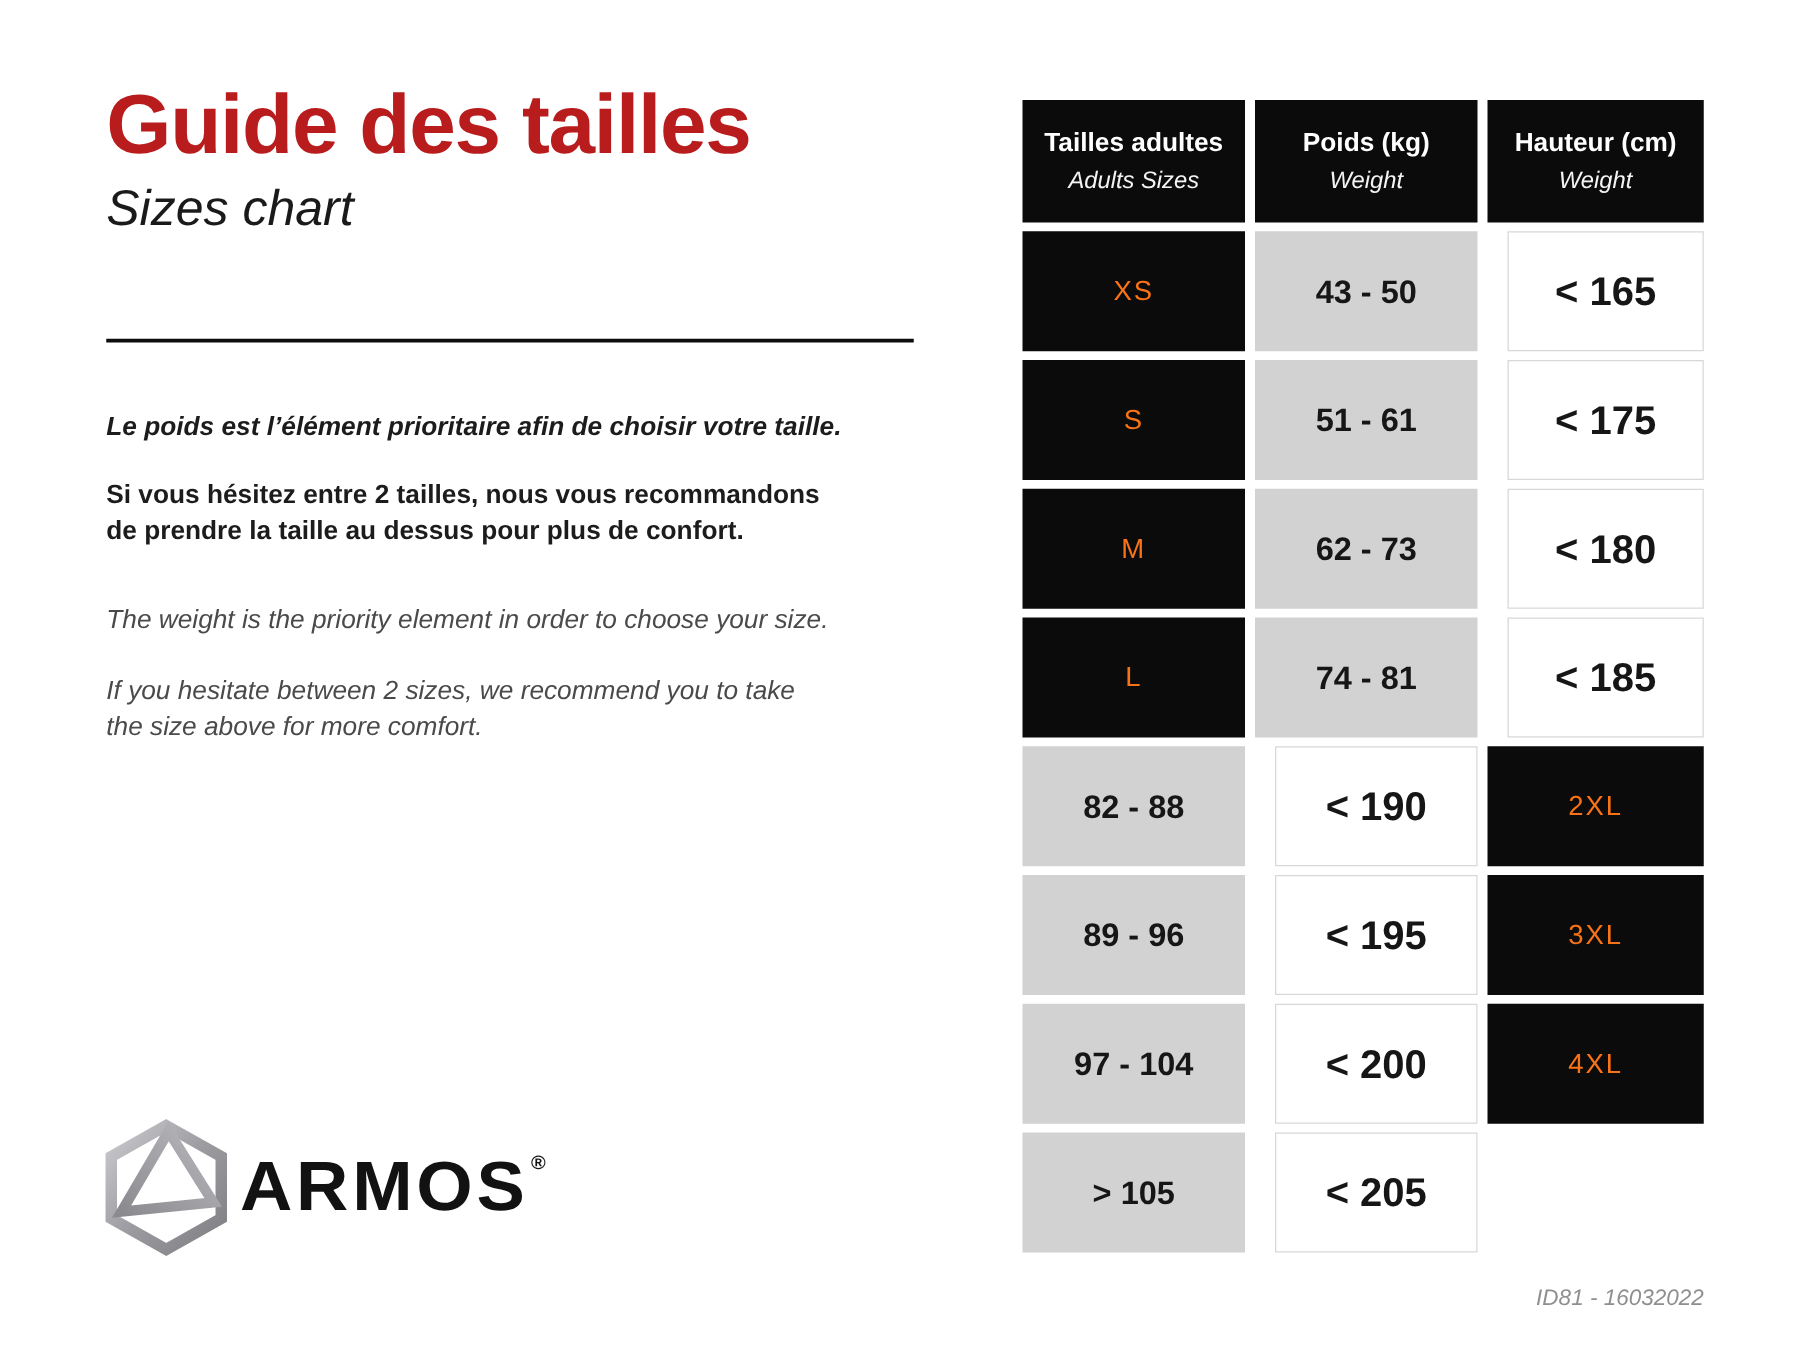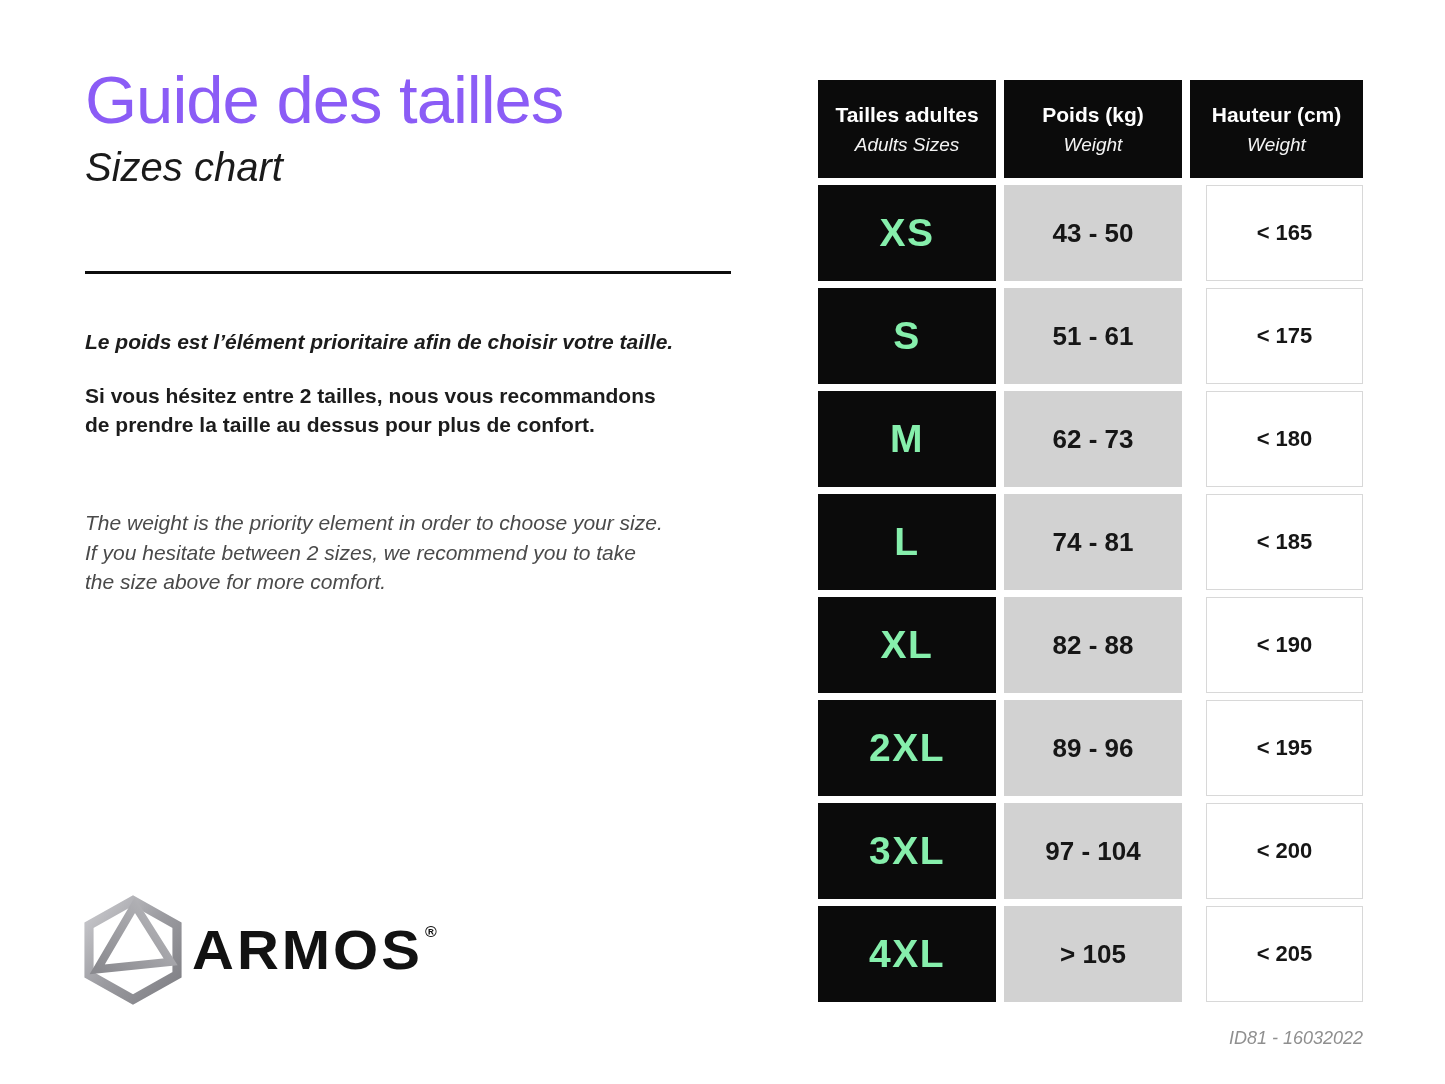--- a/index.html
+++ b/index.html
@@ -9,65 +9,65 @@
     width:1445px; height:1084px;
     background:#ffffff;
     overflow:hidden;
     font-family:"Liberation Sans", sans-serif;
     color:#111111;
   }
 
   
   .title-block { position:absolute; left:85px; top:62px; }
   .title-fr {
-    font-size:67px; font-weight:400; letter-spacing:-1px;
-    line-height:1.12; color:#8b5cf6; white-space:nowrap;
+    font-size:67px; font-weight:700; letter-spacing:-1px;
+    line-height:1.12; color:#b91c1c; white-space:nowrap;
   }
   .title-en {
     font-size:40px; font-weight:400; font-style:italic;
     line-height:1.1; color:#1a1a1a; margin-top:8px; white-space:nowrap;
   }
   .divider {
     position:absolute; left:85px; top:271px;
     width:646px; height:3px; background:#0d0d0d;
   }
   .para { position:absolute; left:85px; white-space:pre-line; }
   .para-fr { font-weight:bold; font-size:21px; line-height:29px; color:#1c1c1c; }
   .para-en { font-style:italic; font-size:21px; line-height:29px; color:var(--muted_text,#4a4a4a); }
   .p1 { top:327px;font-style:italic; }
   .p2 { top:381px; }
-  .p3 { top:481px;margin-top:27px; }
+  .p3 { top:481px; }
   .p4 { top:538px; }
 
   
   .size-table {
     position:absolute; left:818px; top:80px; width:545px;
     display:grid;
     grid-template-columns:178px 178px 173px;
     grid-template-rows:98px;
     grid-auto-rows:96px;
     gap:7px 8px;
   }
   .cell { display:flex; align-items:center; justify-content:center; text-align:left; }
   .cell.header {
     background:var(--black,#0b0b0b); color:#ffffff; flex-direction:column;
   }
   .hdr-fr { font-weight:bold; font-size:21px; line-height:1.2; }
   .hdr-en { font-style:italic; font-weight:400; font-size:19px; margin-top:7px; color:#f4f4f4; }
   .cell.size {
-    background:var(--black,#0b0b0b); color:#86efac;
-    font-weight:bold; font-size:39px; letter-spacing:1.5px;
+    background:var(--black,#0b0b0b); color:#f97316;
+    font-weight:normal; font-size:22px; letter-spacing:1.5px;
   }
   .cell.weight {
     background:var(--gray_cell,#d2d2d2); color:#161616;
     font-weight:bold; font-size:26px;
   }
   .cell.height {
     background:#ffffff; border:1px solid var(--border,#d8d8d8); color:#161616;
-    font-weight:bold; font-size:22px;margin-left:16px;
+    font-weight:bold; font-size:32px;margin-left:16px;
   }
 
   
   .brand { position:absolute; left:78px; top:894px; display:flex; align-items:center; gap:4px; }
   .brand svg { display:block; }
   .wordmark {
     font-size:58px; font-weight:800; letter-spacing:3px;
     color:#121212; line-height:1; transform:scaleY(0.96);
     display:flex; align-items:flex-start;
   }
@@ -114,21 +114,20 @@
     <div class="cell height">&lt; 165</div>
     <div class="cell size">S</div>
     <div class="cell weight">51 - 61</div>
     <div class="cell height">&lt; 175</div>
     <div class="cell size">M</div>
     <div class="cell weight">62 - 73</div>
     <div class="cell height">&lt; 180</div>
     <div class="cell size">L</div>
     <div class="cell weight">74 - 81</div>
     <div class="cell height">&lt; 185</div>
-    <div class="cell size">XL</div>
     <div class="cell weight">82 - 88</div>
     <div class="cell height">&lt; 190</div>
     <div class="cell size">2XL</div>
     <div class="cell weight">89 - 96</div>
     <div class="cell height">&lt; 195</div>
     <div class="cell size">3XL</div>
     <div class="cell weight">97 - 104</div>
     <div class="cell height">&lt; 200</div>
     <div class="cell size">4XL</div>
     <div class="cell weight">&gt; 105</div>

